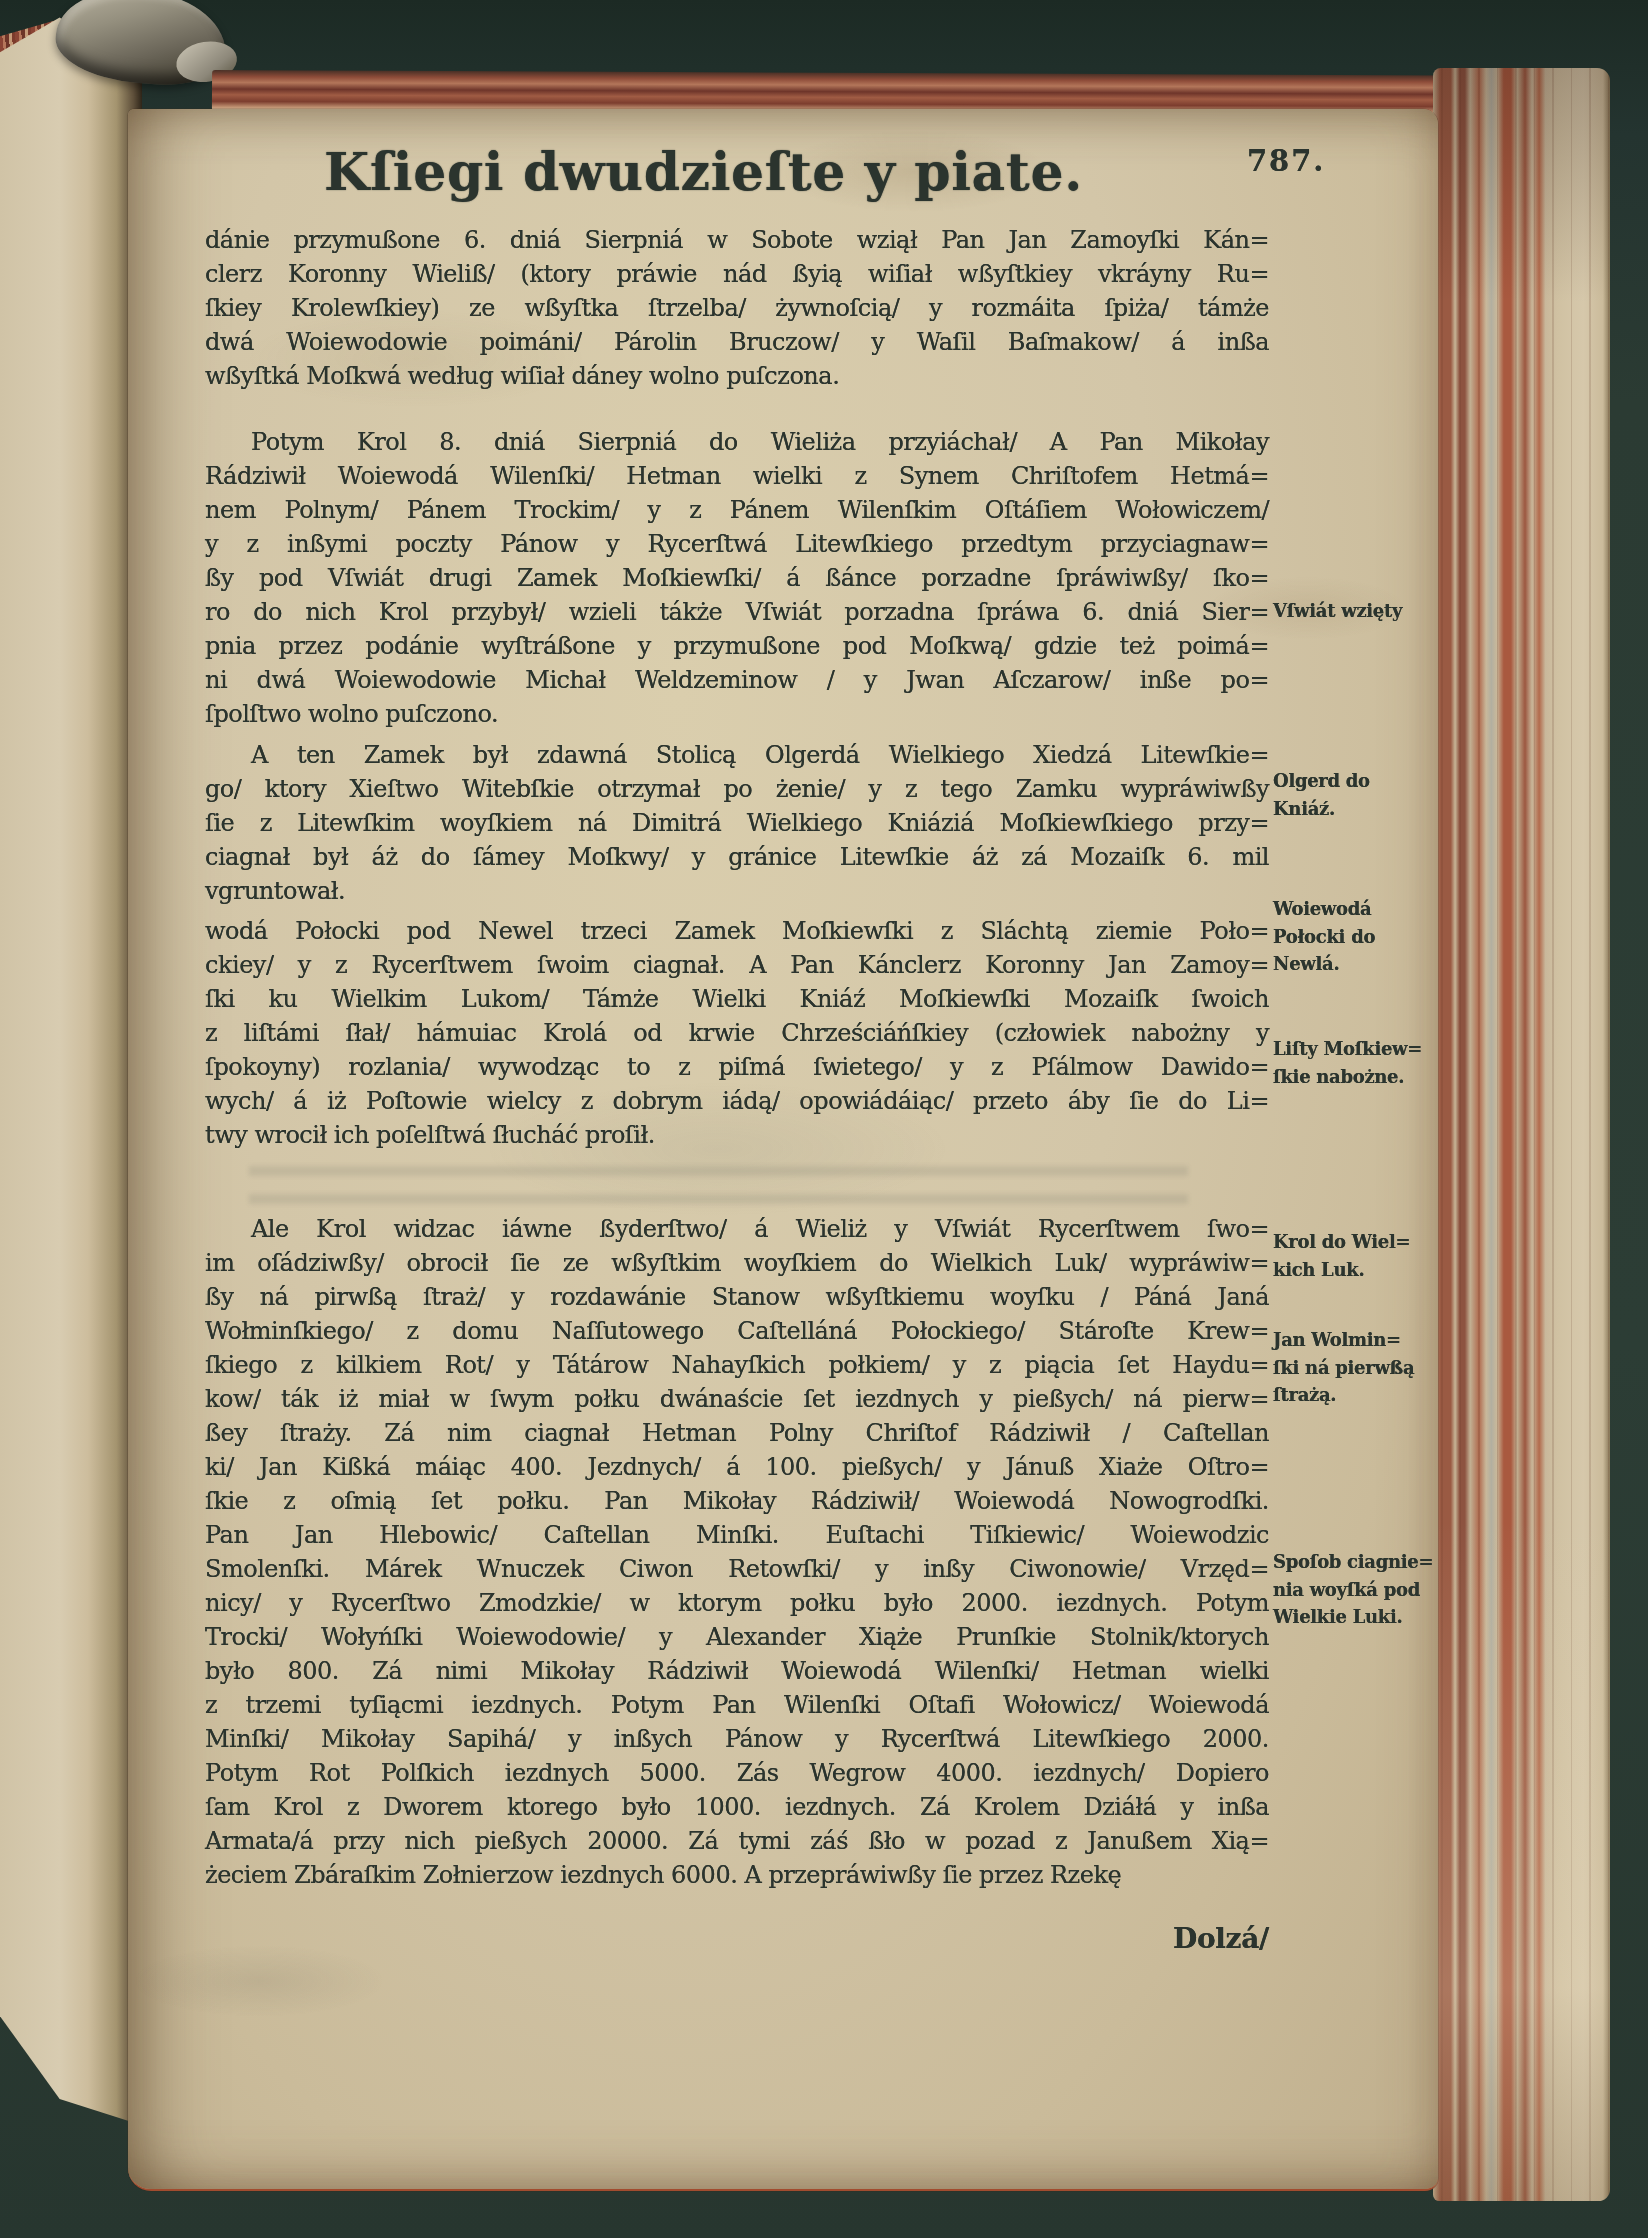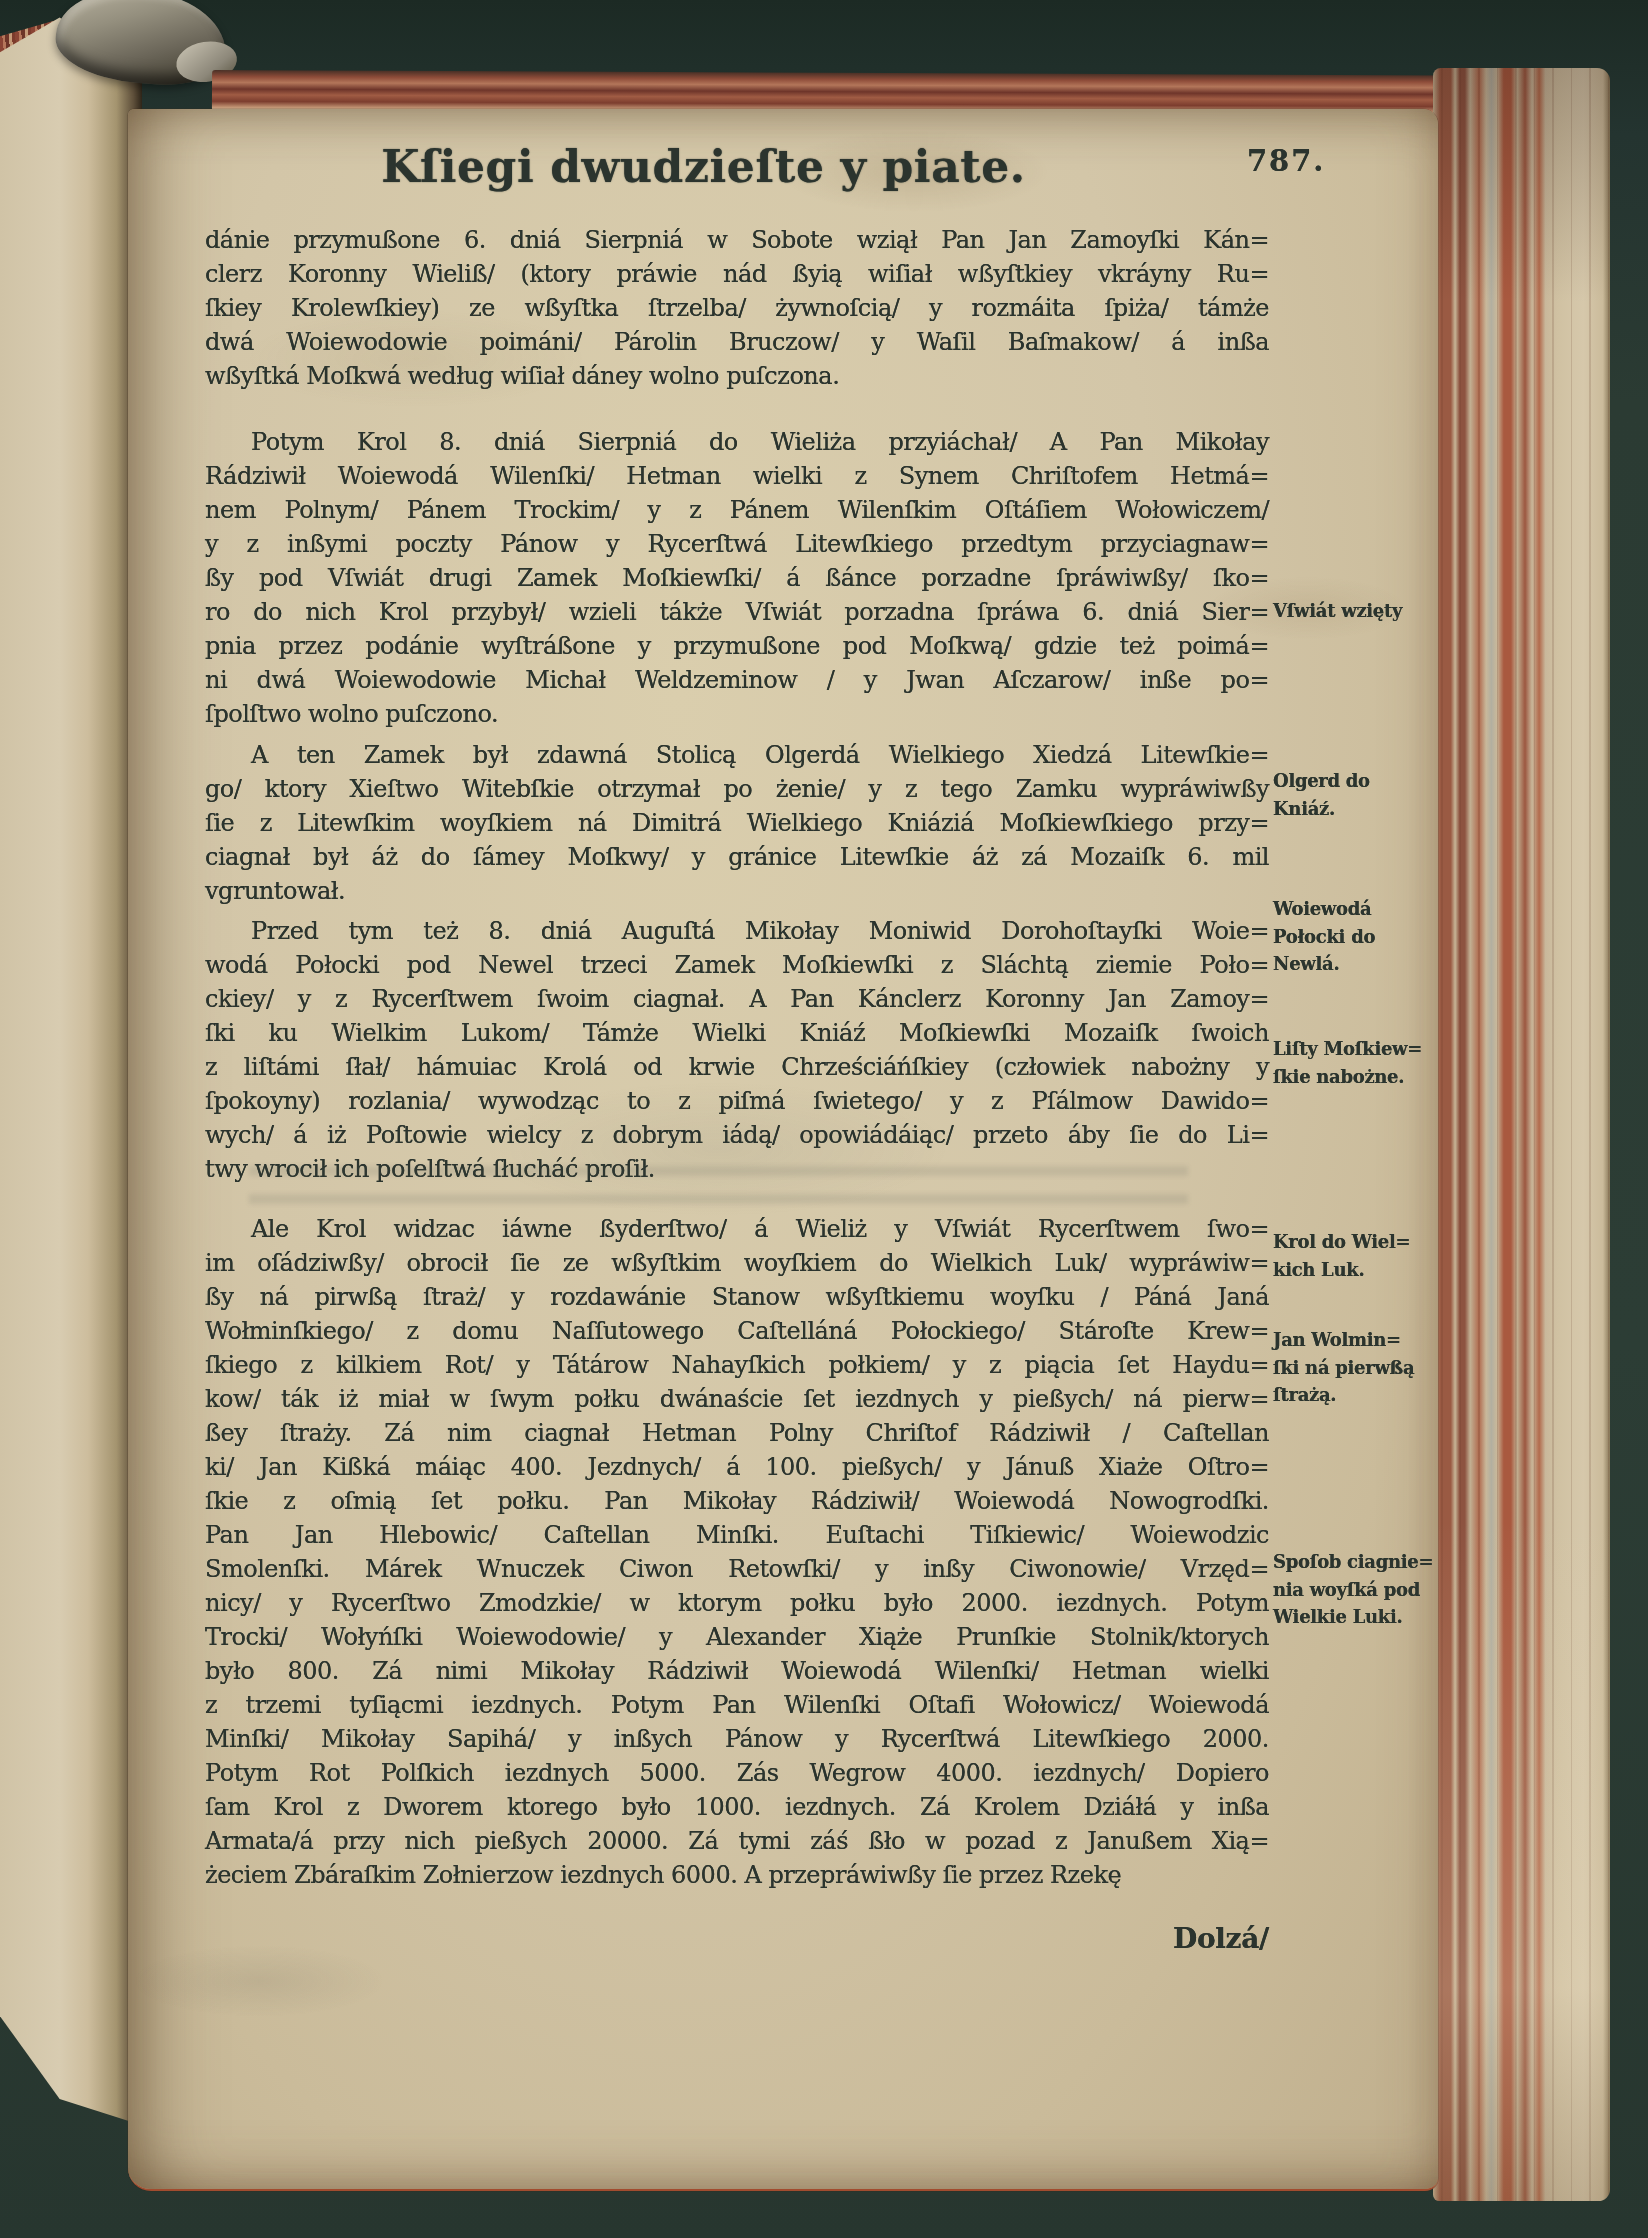--- a/index.html
+++ b/index.html
@@ -40,21 +40,21 @@
     background:
       radial-gradient(192px 58px at 60% 3%,rgba(110,85,50,.16),rgba(0,0,0,0) 70%),
       radial-gradient(332px 96px at 45% 50%,rgba(100,105,95,.09),rgba(0,0,0,0) 70%),
       radial-gradient(179px 51px at 10% 90%,rgba(100,95,80,.13),rgba(0,0,0,0) 70%),
       radial-gradient(141px 45px at 90% 24%,rgba(120,90,55,.10),rgba(0,0,0,0) 70%),
       radial-gradient(243px 70px at 22% 12%,rgba(120,100,60,.08),rgba(0,0,0,0) 70%);}
   .bleed{position:absolute;left:121px;top:1057px;width:939px;height:45px;filter:blur(1.9px);
     background:repeating-linear-gradient(180deg,rgba(75,85,78,.12) 0 9.6px,rgba(0,0,0,0) 9.6px 28px);}
   
   .running-head{position:absolute;left:45px;top:32px;width:1061px;text-align:center;
-    font-size:44px;font-weight:700;color:#2b342e;letter-spacing:0.6px;text-shadow:0 0 1.3px rgba(38,48,42,.8);}
+    font-size:52px;font-weight:700;color:#2b342e;letter-spacing:0.6px;text-shadow:0 0 1.3px rgba(38,48,42,.8);}
   .folio{position:absolute;left:1119px;top:35px;font-size:29px;font-weight:700;color:#2b342e;letter-spacing:1.9px;
     text-shadow:0 0 0.6px rgba(38,48,42,.8);}
   .body-text{position:absolute;left:77px;width:1064px;color:#2b342e;font-size:24px;line-height:34px;
     font-weight:400;letter-spacing:-0.5px;text-shadow:0 0 0.6px rgba(38,48,42,.9);}
   .p1{top:114px}.p2{top:316px}.p3{top:629px}.p4{top:805px}.p5{top:1103px}
   .tl{text-align:justify;text-align-last:justify;}
   .tl-end{text-align-last:left;}
   .tl-indent{text-indent:46px;}
   .mn{position:absolute;left:1145px;width:162px;color:#2b342e;font-size:18px;line-height:27.5px;font-weight:700;
     letter-spacing:-0.3px;text-shadow:0 0 0.6px rgba(38,48,42,.85);}
@@ -95,21 +95,20 @@
         <div class="tl tl-end">ſpolſtwo wolno puſczono.</div>
       </div>
     <div class="body-text p3">
         <div class="tl tl-indent">A ten Zamek był zdawná Stolicą Olgerdá Wielkiego Xiedzá Litewſkie=</div>
         <div class="tl">go/ ktory Xieſtwo Witebſkie otrzymał po żenie/ y z tego Zamku wypráwiwßy</div>
         <div class="tl">ſie z Litewſkim woyſkiem ná Dimitrá Wielkiego Kniáziá Moſkiewſkiego przy=</div>
         <div class="tl">ciagnał był áż do ſámey Moſkwy/ y gránice Litewſkie áż zá Mozaiſk 6. mil</div>
         <div class="tl tl-end">vgruntował.</div>
       </div>
     <div class="body-text p4">
-        <div class="tl tl-indent">Przed tym też 8. dniá Auguſtá Mikołay Moniwid Dorohoſtayſki Woie=</div>
         <div class="tl">wodá Połocki pod Newel trzeci Zamek Moſkiewſki z Sláchtą ziemie Poło=</div>
         <div class="tl">ckiey/ y z Rycerſtwem ſwoim ciagnał. A Pan Kánclerz Koronny Jan Zamoy=</div>
         <div class="tl">ſki ku Wielkim Lukom/ Támże Wielki Kniáź Moſkiewſki Mozaiſk ſwoich</div>
         <div class="tl">z liſtámi ſłał/ hámuiac Krolá od krwie Chrześciáńſkiey (człowiek nabożny y</div>
         <div class="tl">ſpokoyny) rozlania/ wywodząc to z piſmá ſwietego/ y z Pſálmow Dawido=</div>
         <div class="tl">wych/ á iż Poſtowie wielcy z dobrym iádą/ opowiádáiąc/ przeto áby ſie do Li=</div>
         <div class="tl tl-end">twy wrocił ich poſelſtwá ſłucháć proſił.</div>
       </div>
     <div class="bleed"></div>
     <div class="body-text p5">

